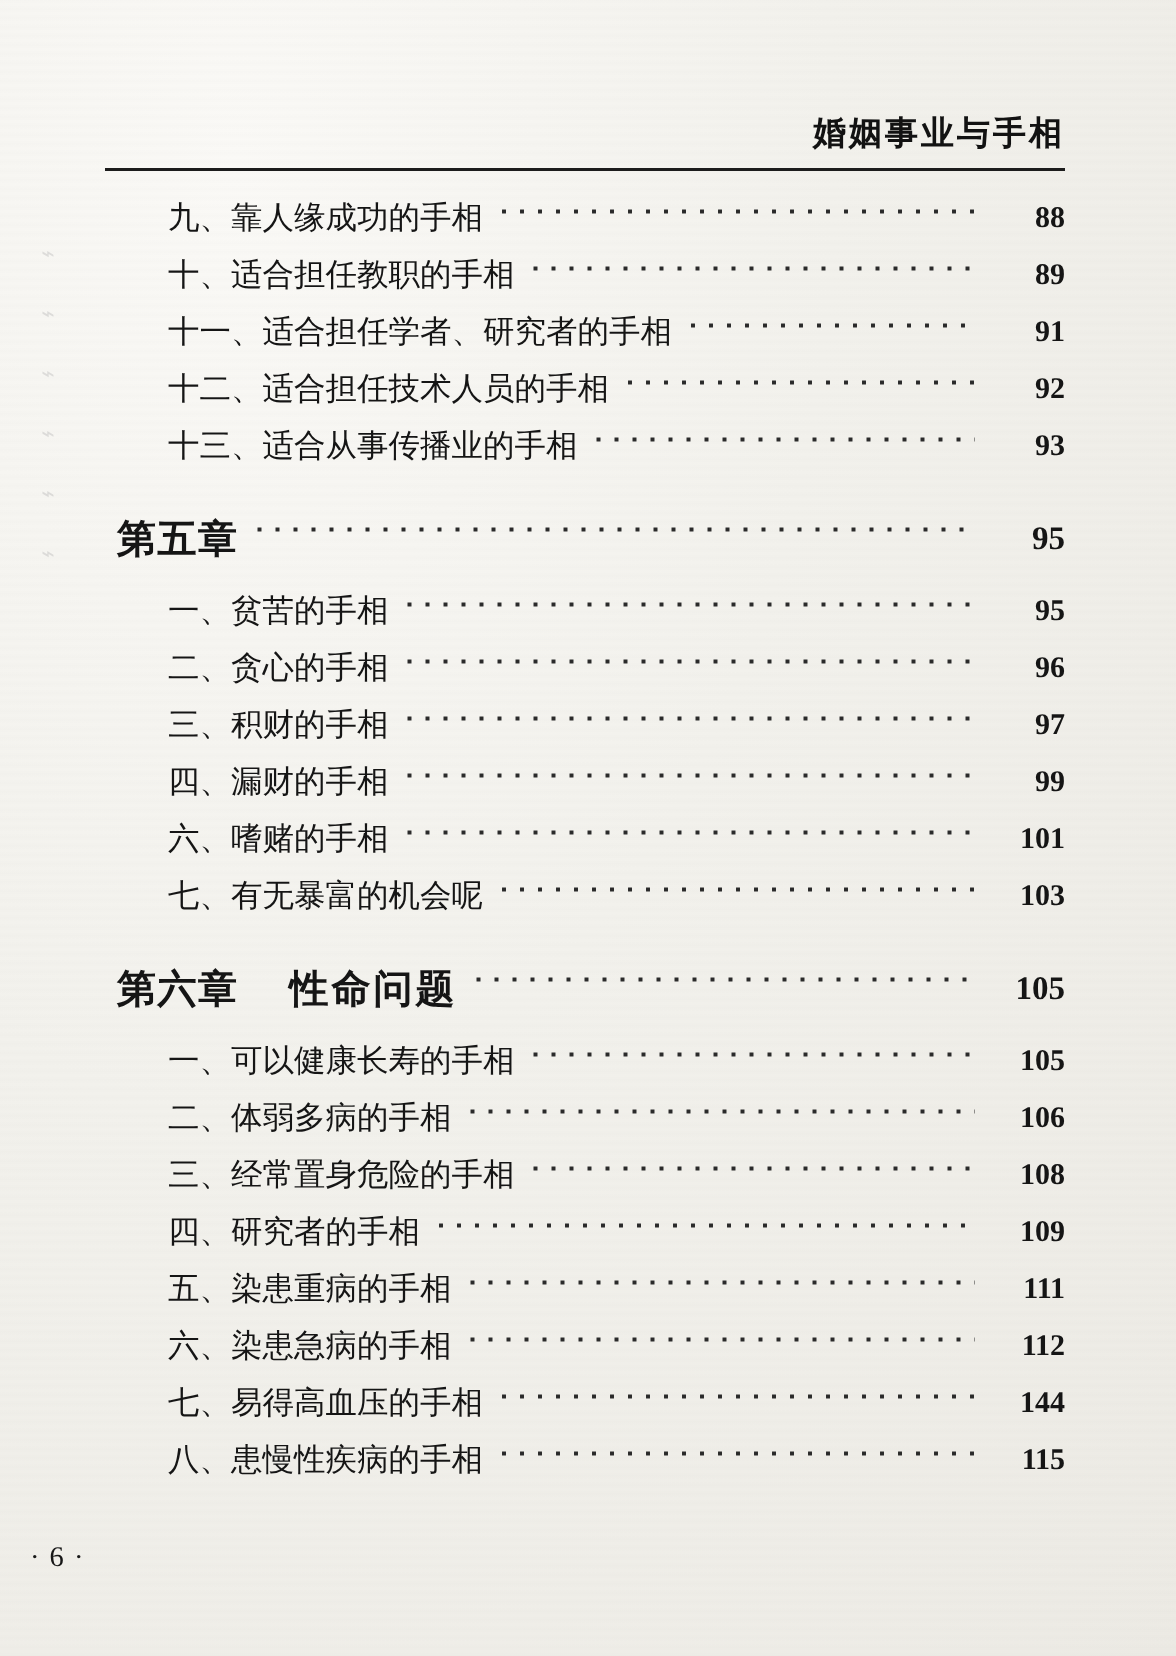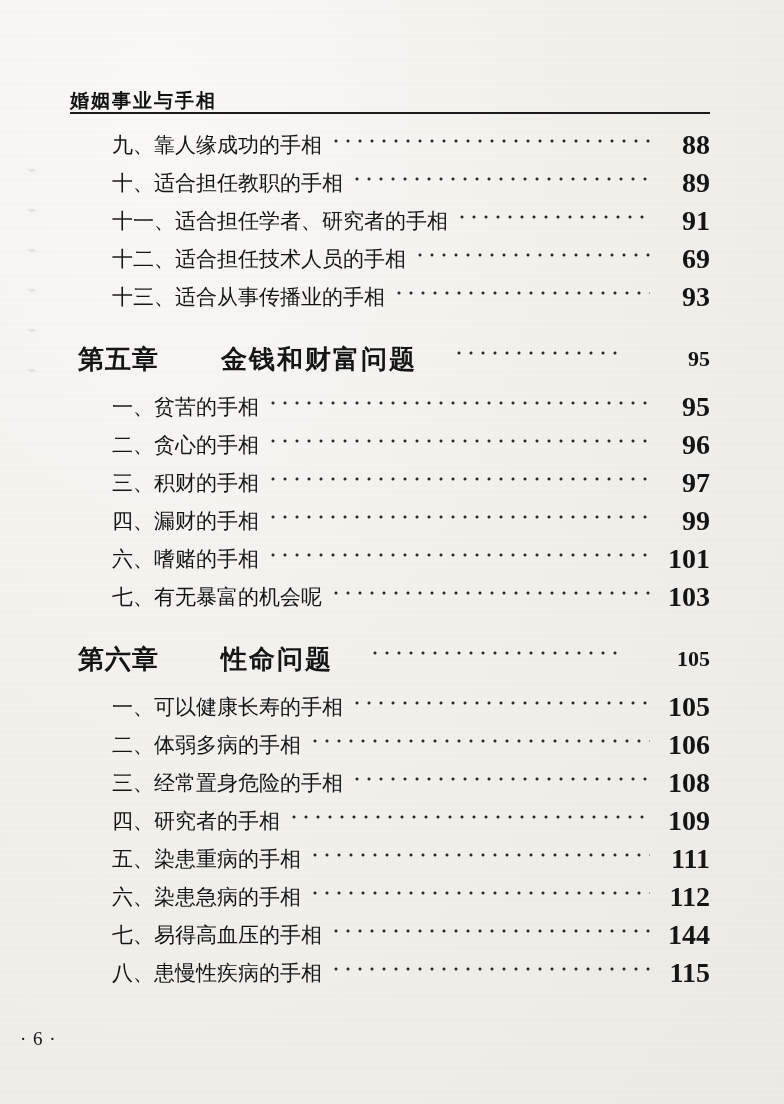--- a/index.html
+++ b/index.html
@@ -34,25 +34,25 @@
     position: absolute;
     left: 70px;
     top: 0;
     width: 640px;
     height: 1104px;
   }
 
   
   .header-title {
     position: absolute;
-    top: 88px;
+    top: 74px;
     left: 0;
     width: 640px;
-    text-align: left;
-    font-size: 19px;
+    text-align: right;
+    font-size: 22px;
     letter-spacing: 2px;
     font-weight: 700;
     font-family: "Liberation Serif", "DejaVu Serif", serif;
     color: #121212;
   }
   .header-rule {
     position: absolute;
     top: 112px;
     left: 0;
     width: 640px;
@@ -88,35 +88,34 @@
     background-image: radial-gradient(circle, #2a2a2a 1.4px, rgba(0,0,0,0) 1.7px);
     background-size: 12px 12px;
     background-position: left center;
     background-repeat: repeat-x;
   }
   .toc-row .pageno {
     width: 52px;
     text-align: right;
     font-weight: 700;
     font-family: "Liberation Serif", "DejaVu Serif", serif;
-    font-size: 28px;
+    font-size: 20px;
   }
 
   
   .toc-row.sub .label {
     padding-left: 42px;
   }
 
   
   .toc-row.chapter {
     height: 58px;
     font-size: 26px;
     font-weight: 700;
     margin-top: 14px;
-    gap: 28px;
   }
   .toc-row.chapter .label {
     padding-left: 8px;
     letter-spacing: 1px;
   }
   .toc-row.chapter .chap-title {
     padding-left: 34px;
     letter-spacing: 2px;
   }
   .toc-row.chapter .leader {
@@ -176,30 +175,29 @@
           <span class="pageno">89</span>
         </div>
         <div class="toc-row sub">
           <span class="label">十一、适合担任学者、研究者的手相</span>
           <span class="leader"></span>
           <span class="pageno">91</span>
         </div>
         <div class="toc-row sub">
           <span class="label">十二、适合担任技术人员的手相</span>
           <span class="leader"></span>
-          <span class="pageno">69</span>
+          <span class="pageno">92</span>
         </div>
         <div class="toc-row sub">
           <span class="label">十三、适合从事传播业的手相</span>
           <span class="leader"></span>
           <span class="pageno">93</span>
         </div>
         <div class="toc-row chapter">
           <span class="label">第五章</span>
-          <span class="label chap-title">金钱和财富问题</span>
           <span class="leader"></span>
           <span class="pageno">95</span>
         </div>
         <div class="toc-row sub">
           <span class="label">一、贫苦的手相</span>
           <span class="leader"></span>
           <span class="pageno">95</span>
         </div>
         <div class="toc-row sub">
           <span class="label">二、贪心的手相</span>

